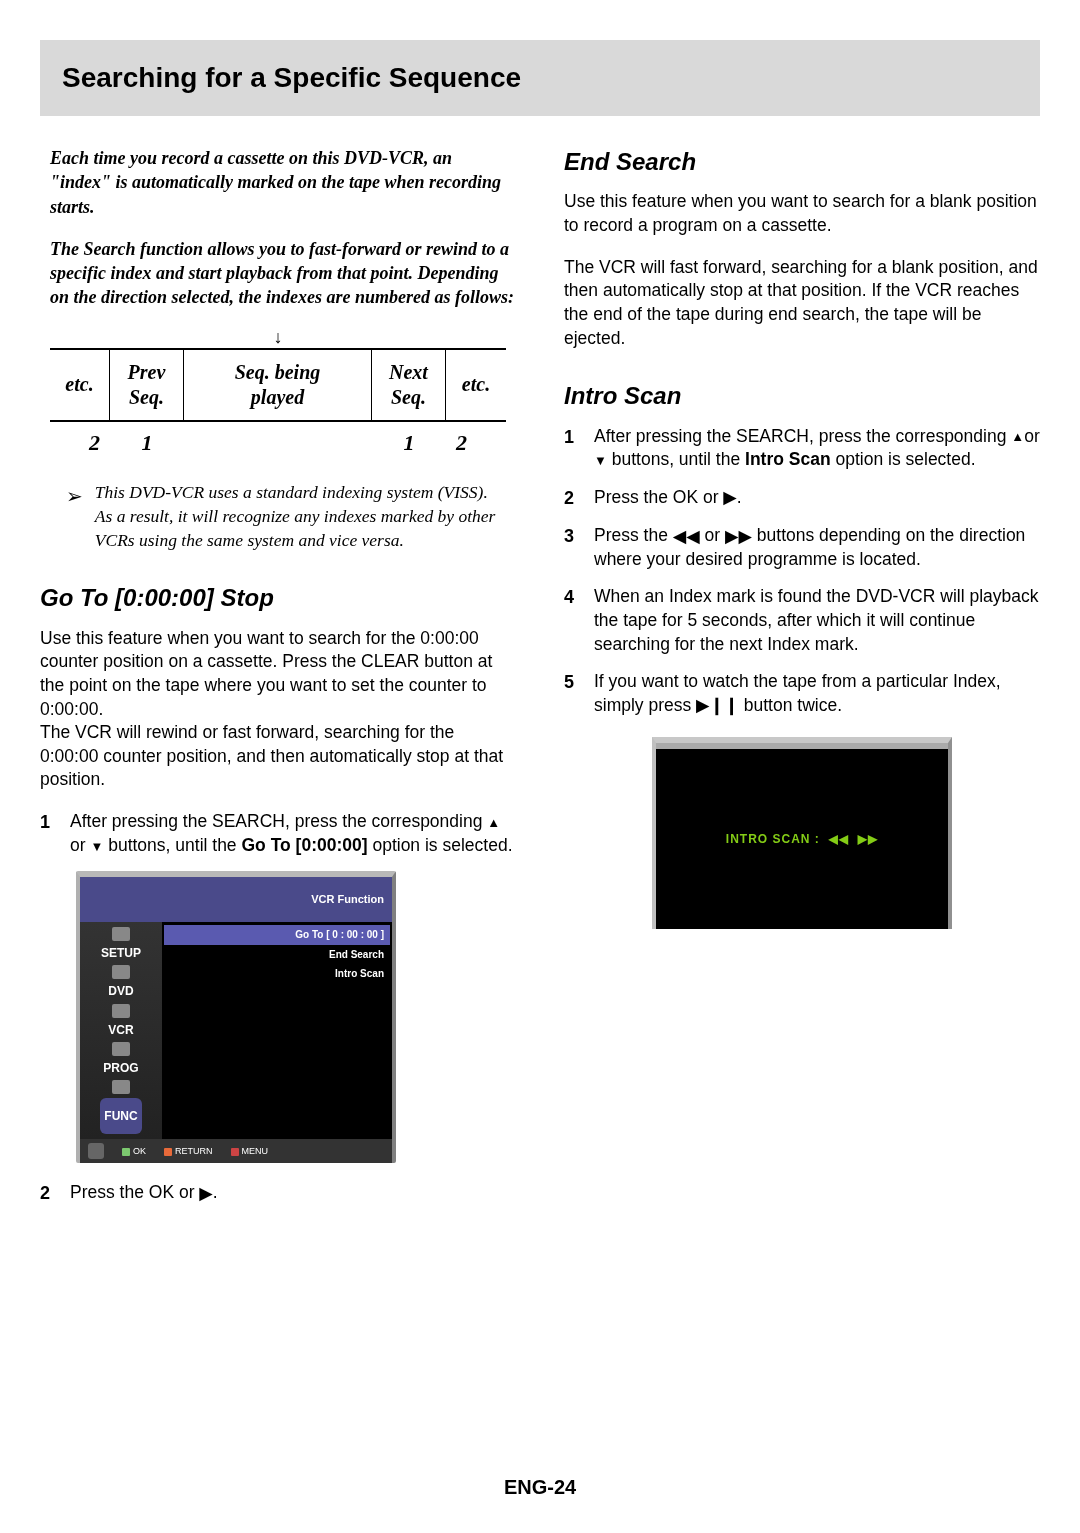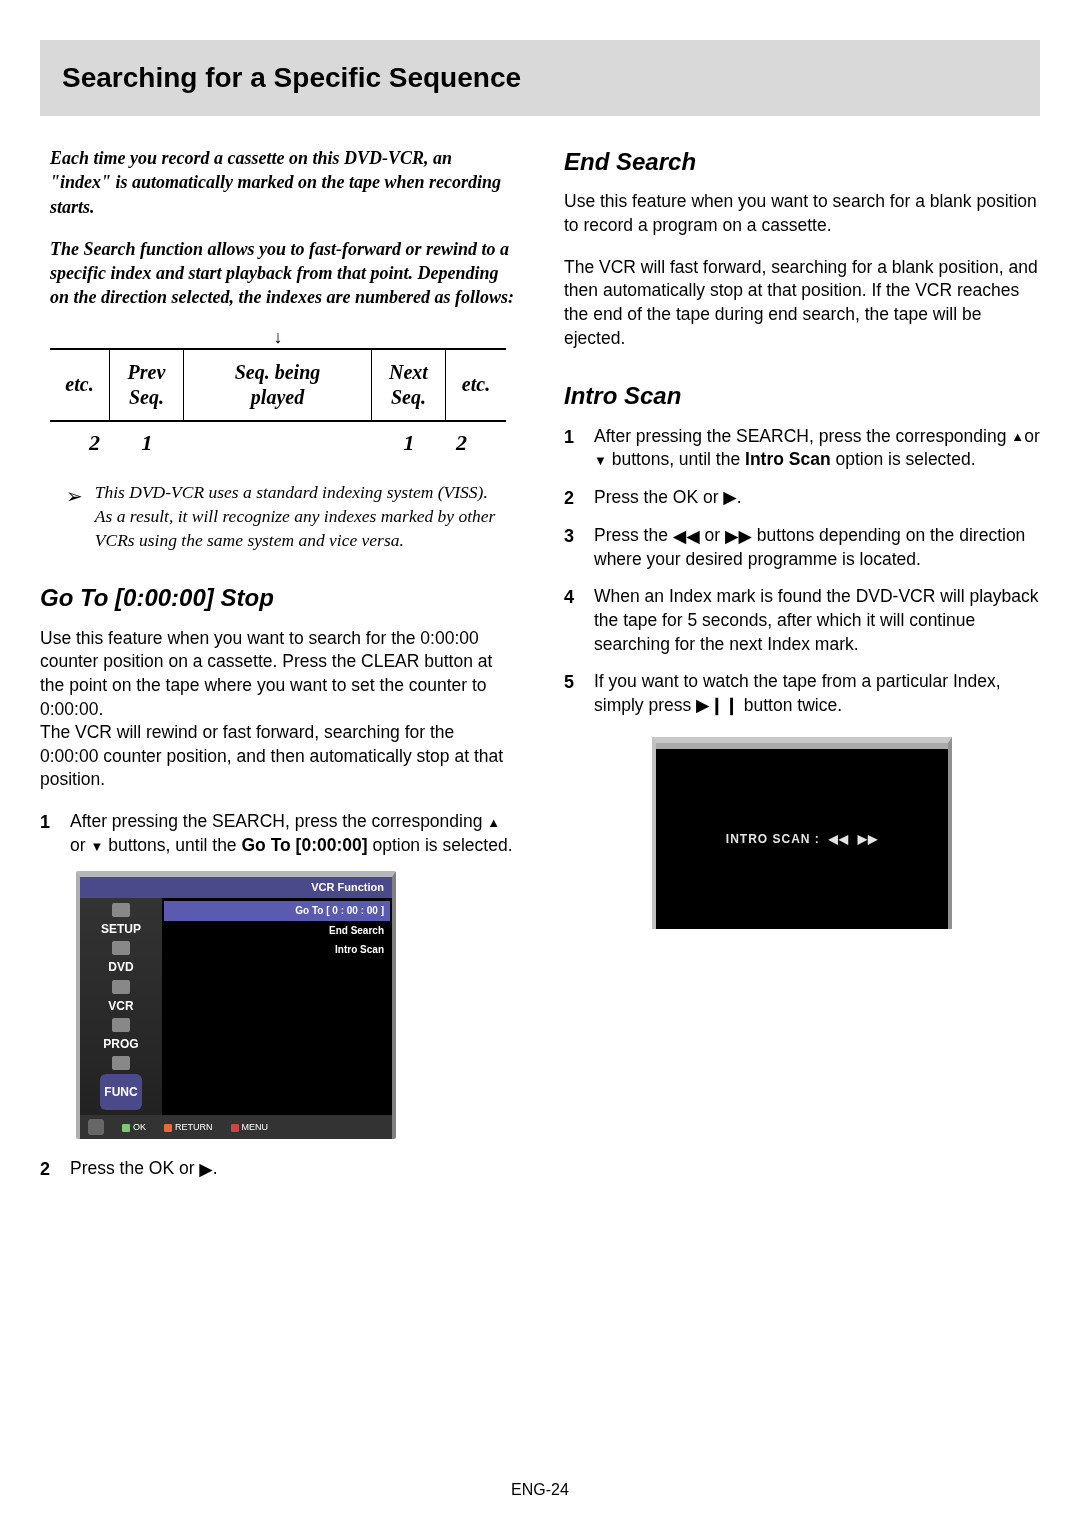--- a/index.html
+++ b/index.html
@@ -124,21 +124,21 @@
     border-top: 6px solid #b8b8b8;
     border-left: 4px solid #b0b0b0;
     border-right: 4px solid #808080;
   }
   .osd1-title {
     background: #4a4a8a;
     color: #fff;
     font-size: 11px;
     font-weight: bold;
     text-align: right;
-    padding: 3px 8px;
+    padding: 15px 8px;
   }
   .osd1-body {
     display: flex;
     background: #000;
   }
   .osd1-side {
     width: 82px;
     background: linear-gradient(#333,#222);
     padding: 3px 0;
   }
@@ -203,37 +203,37 @@
     border-left: 4px solid #c0c0c0;
     border-right: 4px solid #909090;
     background: #aaa;
   }
   .osd2 {
     background: #000;
     height: 180px;
     display: flex;
     align-items: center;
     justify-content: center;
-    color: #e5e5e5;
+    color: #84cc16;
     font-size: 12px;
     font-weight: bold;
     letter-spacing: 1px;
   }
   .inline-ic {
     display: inline-block;
     vertical-align: middle;
     line-height: 1;
   }
   .footer-pg {
     position: absolute;
     bottom: 34px;
     left: 0; right: 0;
     text-align: center;
-    font-weight: normal;
-    font-size: 16px;
+    font-weight: bold;
+    font-size: 20px;
   }
   .tri-up { font-size: 13px; }
   .tri-dn { font-size: 13px; }
 </style>
 </head>
 <body>
 
 <div class="header-bar">
   <h1>Searching for a Specific Sequence</h1>
 </div>

